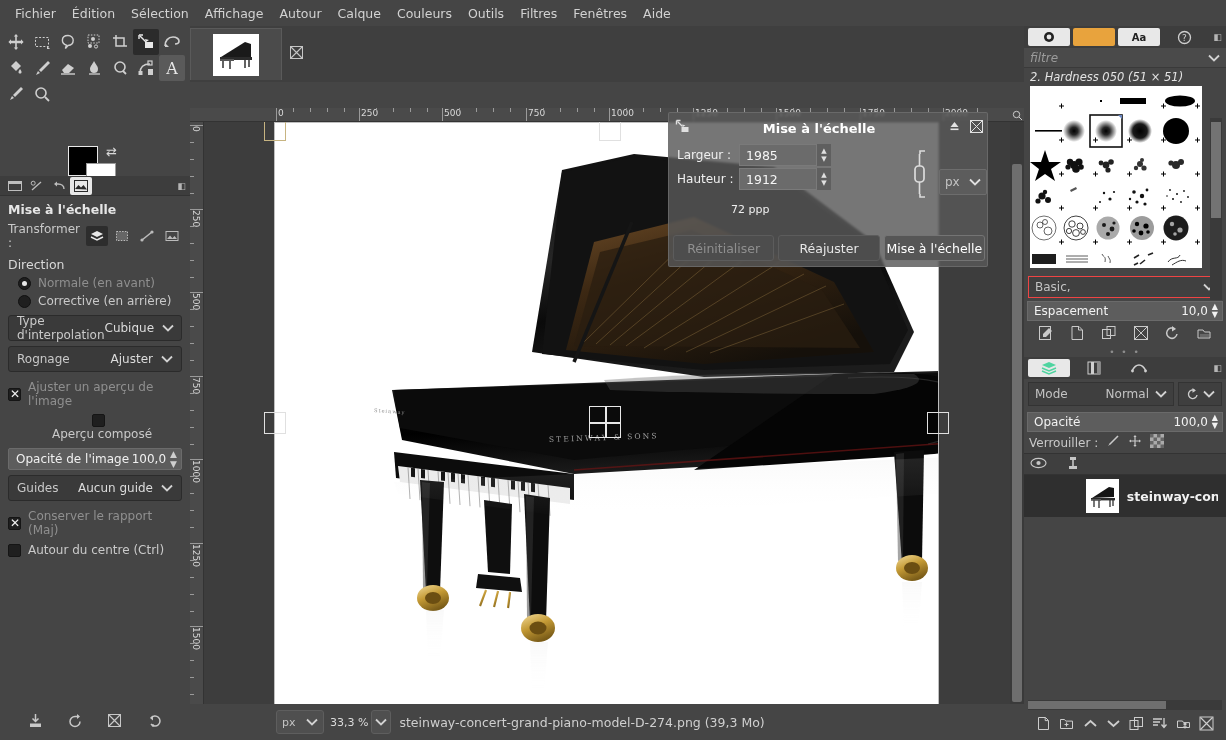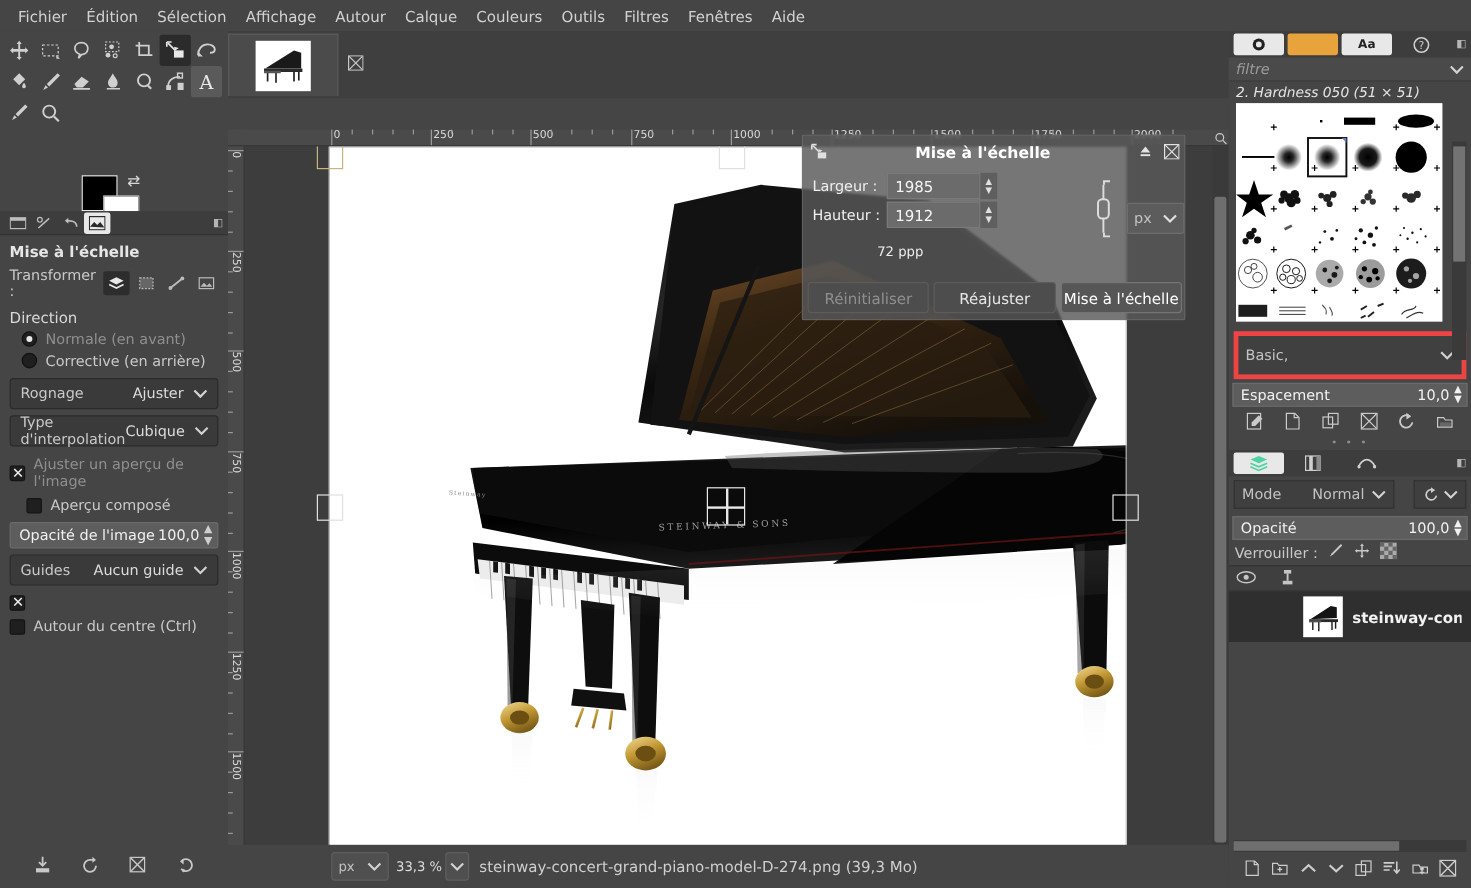--- a/index.html
+++ b/index.html
@@ -59,36 +59,36 @@
   .to-title { padding:6px 8px 3px 8px; font-size:12.5px; color:#e6e6e6; font-weight:600; }
   .row { display:flex; align-items:center; padding:2px 8px; }
   .lbl { color:#c9c9c9; font-size:12px; }
   .dim { color:#8f8f8f; }
 
   .segbtns { display:flex; margin-left:6px; gap:3px; }
   .segbtn { width:22px; height:20px; display:flex; align-items:center; justify-content:center; color:#bbb; border-radius:2px;}
   .segbtn.on { background:#2d2d2d; }
 
   .section-title { padding:5px 8px 2px 8px; font-size:12.5px; color:#d8d8d8; }
-  .radio-row { display:flex; align-items:flex-start; padding:2px 8px 2px 18px; }
+  .radio-row { display:flex; align-items:flex-end; padding:2px 8px 2px 18px; }
   .radio { width:13px; height:13px; border-radius:50%; background:#1f1f1f; border:1px solid #111; margin-right:7px; position:relative; flex:none;}
   .radio.on::after { content:""; position:absolute; left:3px; top:3px; width:5px; height:5px; border-radius:50%; background:#e8e8e8; }
 
   .combo {
     margin:5px 8px; height:26px; background:#3a3a3a; border:1px solid #2b2b2b; border-radius:3px;
     display:flex; align-items:center; padding:0 8px; justify-content:space-between;
   }
   .combo .v { color:#dcdcdc; }
   .chev { width:12px; height:8px; }
 
   .check-row { display:flex; align-items:center; padding:3px 8px; }
   .cb { width:13px; height:13px; background:#1f1f1f; border:1px solid #151515; margin-right:7px; position:relative; flex:none; border-radius:2px;}
   .cb.on { background:#1f1f1f; }
   .cb.on::after { content:"✕"; position:absolute; left:1px; top:-3px; font-size:12px; color:#f0f0f0; line-height:16px;}
-  .indent { padding-left:22px; }
+  .indent { padding-left:22px;flex-direction:column; }
 
   .spin {
     margin:4px 8px; height:22px; background:#5d5d5d; border:1px solid #6b6b6b; border-radius:2px;
     display:flex; align-items:center; padding:0 4px 0 7px; justify-content:space-between;
   }
   .spin .sv { color:#f0f0f0; font-size:12px; }
   .spin .st { color:#cfcfcf; font-size:9px; margin-left:4px; }
 
   .botbar {
     position:absolute; left:0; top:704px; width:190px; height:36px; background:#454545;
@@ -177,28 +177,28 @@
   .rtab.sel { background:#e8e8e8; color:#222; }
   .rtab.orange { background:#e8a33d; }
   .rfilter { height:20px; background:#4a4a4a; border-bottom:1px solid #3a3a3a; display:flex; align-items:center;
              padding:0 6px; justify-content:space-between; }
   .rfilter .ph { font-style:italic; color:#9b9b9b; font-size:12px; }
   .rbrushname { padding:2px 6px; font-style:italic; font-size:11.5px; color:#e3e3e3; }
   .brushgrid { position:relative; margin:0 6px; width:172px; height:182px; background:#fff; overflow:hidden; }
   .bscroll { position:absolute; right:4px; top:92px; width:12px; height:182px; background:#3a3a3a; }
   .bscroll .bt { position:absolute; left:1px; top:4px; width:10px; height:96px; background:#737373; }
 
-  .rcombo { margin:4px 4px 0 4px; height:40px; background:#404040; border:4px solid #ef4444;
+  .rcombo { margin:4px 4px 0 4px; height:22px; background:#404040; border:1px solid #ef4444;
             display:flex; align-items:center; justify-content:space-between; padding:0 6px; }
   .rspin { margin:3px 3px 0 3px; height:20px; background:#5d5d5d; border:1px solid #6a6a6a;
            display:flex; align-items:center; justify-content:space-between; padding:0 4px 0 6px; color:#f2f2f2; font-size:12px;}
   .riconrow { display:flex; align-items:center; justify-content:space-around; height:26px; padding:0 6px; color:#cacaca; }
   .rgrip { height:10px; display:flex; align-items:center; justify-content:center; color:#8d8d8d; font-size:9px; letter-spacing:2px;}
 
-  .modrow { display:flex; align-items:flex-start; padding:3px 4px; gap:16px; }
+  .modrow { display:flex; align-items:flex-start; padding:3px 4px; gap:4px; }
   .modbox { flex:1; height:24px; background:#3f3f3f; border:1px solid #333; display:flex; align-items:center;
             justify-content:space-between; padding:0 6px; }
   .modbtn { width:44px; height:24px; background:#3f3f3f; border:1px solid #333; display:flex;
             align-items:center; justify-content:center; gap:3px; color:#ccc; }
   .lockrow { display:flex; align-items:center; padding:2px 5px; gap:8px; color:#c9c9c9; }
   .layerhdr { height:22px; background:#3f3f3f; border-top:1px solid #333; border-bottom:1px solid #333;
               display:flex; align-items:center; padding:0 6px; gap:20px; color:#c5c5c5; }
   .layerrow { height:42px; background:#2f2f2f; display:flex; align-items:center; padding:0 8px; gap:8px; }
   .layerthumb { width:36px; height:34px; background:#fff; display:flex; align-items:center; justify-content:center; }
   .layername { font-size:12.5px; color:#f2f2f2; font-weight:600; white-space:nowrap; overflow:hidden; }
@@ -405,33 +405,33 @@
     <div class="radio-row">
       <span class="radio on"></span>
       <span class="lbl dim">Normale (en avant)</span>
     </div>
     <div class="radio-row">
       <span class="radio"></span>
       <span class="lbl">Corrective (en arrière)</span>
     </div>
 
     <div class="combo">
+      <span class="lbl">Type d'interpolation</span>
+      <span style="display:flex;align-items:center;gap:8px;">
+        <span class="v">Cubique</span>
+        <svg class="chev" viewBox="0 0 12 8">
+            <path d="M1 1.5L6 6.5 11 1.5" fill="none" stroke="#d2d2d2" stroke-width="1.8"></path>
+          </svg>
+      </span>
+    </div>
+
+    <div class="combo">
       <span class="lbl">Rognage</span>
       <span style="display:flex;align-items:center;gap:8px;">
         <span class="v">Ajuster</span>
-        <svg class="chev" viewBox="0 0 12 8">
-            <path d="M1 1.5L6 6.5 11 1.5" fill="none" stroke="#d2d2d2" stroke-width="1.8"></path>
-          </svg>
-      </span>
-    </div>
-
-    <div class="combo">
-      <span class="lbl">Type d'interpolation</span>
-      <span style="display:flex;align-items:center;gap:8px;">
-        <span class="v">Cubique</span>
         <svg class="chev" viewBox="0 0 12 8">
             <path d="M1 1.5L6 6.5 11 1.5" fill="none" stroke="#d2d2d2" stroke-width="1.8"></path>
           </svg>
       </span>
     </div>
 
     <div class="check-row">
       <span class="cb on"></span>
       <span class="lbl dim">Ajuster un aperçu de l'image</span>
     </div>
@@ -453,20 +453,21 @@
       <span style="display:flex;align-items:center;gap:8px;">
         <span class="v">Aucun guide</span>
         <svg class="chev" viewBox="0 0 12 8">
             <path d="M1 1.5L6 6.5 11 1.5" fill="none" stroke="#d2d2d2" stroke-width="1.8"></path>
           </svg>
       </span>
     </div>
 
     <div class="check-row">
       <span class="cb on"></span>
+      <span class="lbl dim">Conserver le rapport (Maj)</span>
     </div>
     <div class="check-row">
       <span class="cb"></span>
       <span class="lbl">Autour du centre (Ctrl)</span>
     </div>
   </div>
 
   <div class="botbar">
     <span class="bi"><svg width="17" height="17" viewBox="0 0 17 17">
           <path d="M8.5 2v7M5.5 6.5l3 3 3-3" stroke="#c8c8c8" stroke-width="1.5" fill="none"></path>

